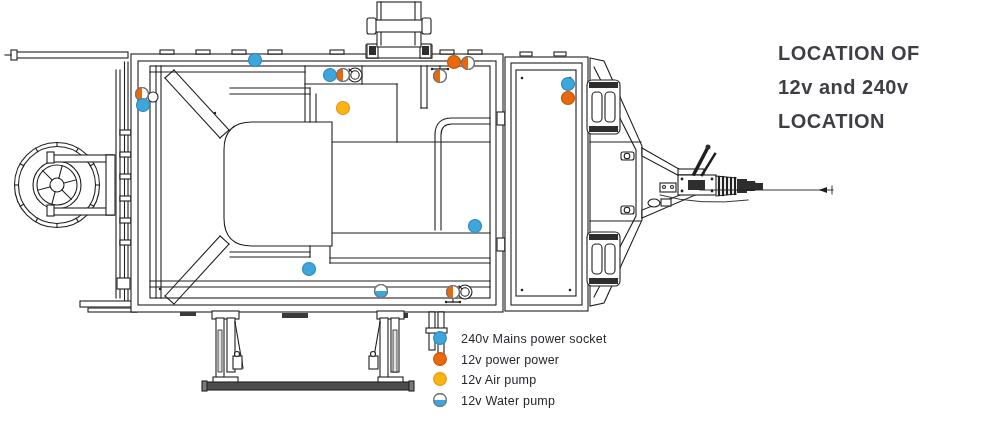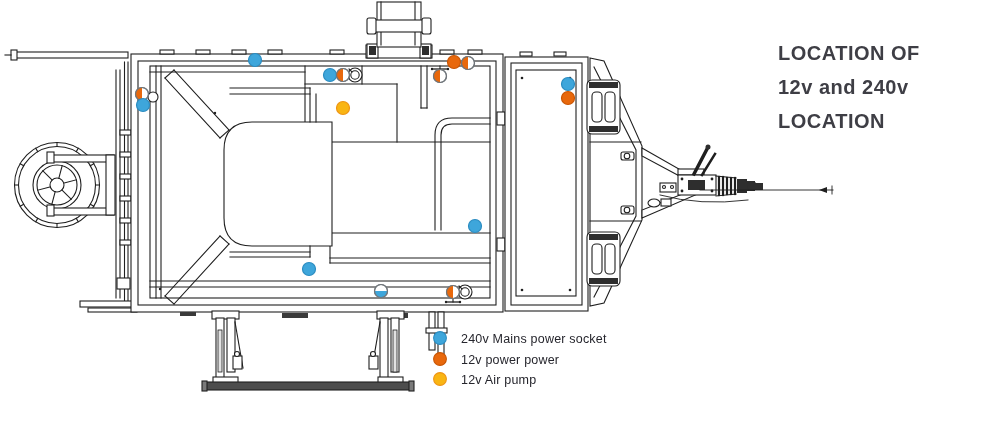--- a/index.html
+++ b/index.html
@@ -391,13 +391,21 @@
         <circle cx="9" cy="9" r="7.2" fill="#E8680C" stroke="#C95503" stroke-width="1.2"></circle>
       </svg>
     <span class="legend-label">12v power power</span>
   </div>
   <div class="legend-row">
     <svg class="legend-icon" viewBox="0 0 18 18">
         <circle cx="9" cy="9" r="7.2" fill="#F9B513" stroke="#EE9414" stroke-width="1.2"></circle>
       </svg>
     <span class="legend-label">12v Air pump</span>
   </div>
+  <div class="legend-row">
+    <svg class="legend-icon" viewBox="0 0 18 18">
+        <circle cx="9" cy="9" r="7.2" fill="#fff" stroke="#70767B" stroke-width="1.2"></circle>
+        <path d="M 1.7999999999999998 9 A 7.2 7.2 0 0 0 16.2 9 Z" fill="#3EA6DB"></path>
+        <circle cx="9" cy="9" r="7.2" fill="none" stroke="#70767B" stroke-width="1.2"></circle>
+      </svg>
+    <span class="legend-label">12v Water pump</span>
   </div>
+  </div>
 
 </body></html>

